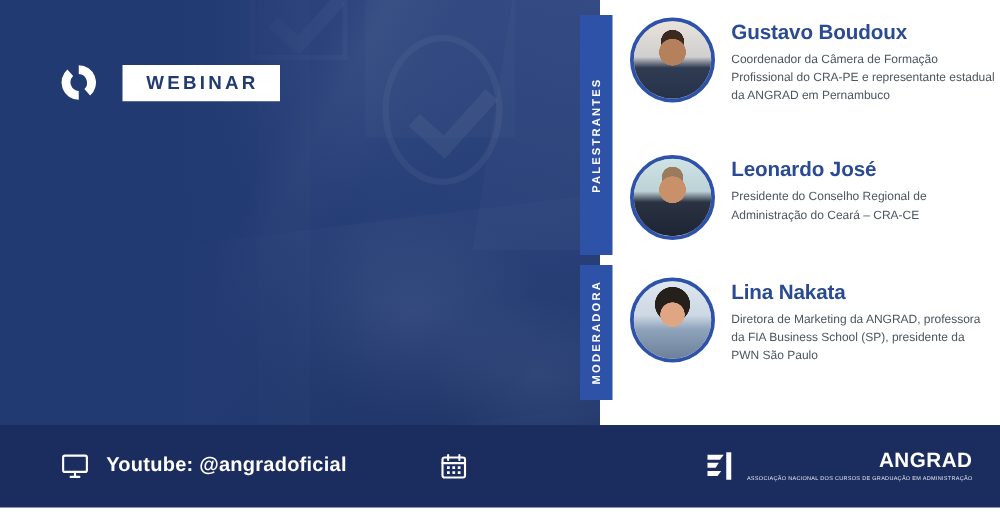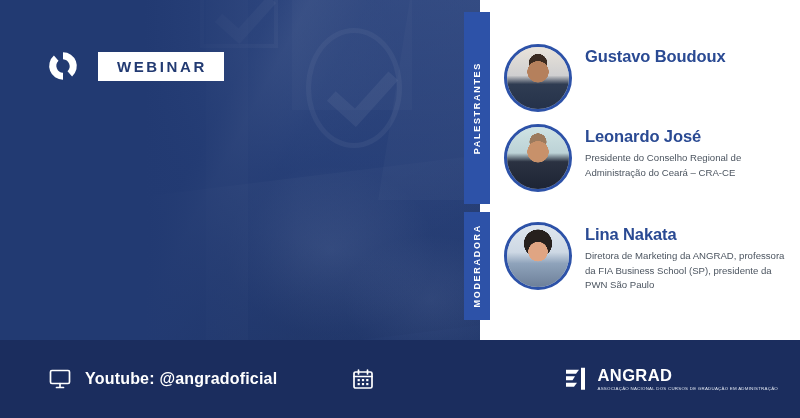--- a/index.html
+++ b/index.html
@@ -144,21 +144,21 @@
   
   .people { position: absolute; left: 490px; top: 0; width: 310px; height: 340px; }
   .person {
     position: absolute;
     left: 14px;
     display: flex;
     align-items: flex-start;
     gap: 13px;
     width: 292px;
   }
-  .person.p1 { top: 44px; }
+  .person.p1 { top: 14px; justify-content: flex-end; }
   .person.p2 { top: 124px; }
   .person.p3 { top: 222px; }
 
   .avatar {
     flex: 0 0 auto;
     width: 68px; height: 68px;
     border-radius: 50%;
     border: 3px solid #2d52a8;
     overflow: hidden;
     position: relative;
@@ -191,39 +191,39 @@
   .p-role {
     color: #4c5560;
     font-size: 9.6px;
     line-height: 1.52;
   }
 
   
   .footer {
     position: absolute;
     left: 0; top: 340px;
-    width: 800px; height: 78px;
+    width: 800px; height: 66px;
     background: #1b2d5e;
     display: flex;
     align-items: center;
   }
   .f-item { display: flex; align-items: center; gap: 13px; color: #ffffff; }
   .f-item.youtube { margin-left: 48px; }
   .f-item.date { margin-left: 74px; }
   .f-label { font-size: 16px; font-weight: bold; letter-spacing: 0.2px; }
   .f-icon { width: 24px; height: 24px; display: block; }
 
   .logo-wrap {
     position: absolute;
     right: 22px; top: 50%;
     transform: translateY(-50%);
     display: flex; align-items: center; gap: 7px;
   }
   .logo-mark { width: 26px; height: 24px; display: block; }
-  .logo-txt { color: #ffffff; }
+  .logo-txt { color: #ffffff; text-align: right; }
   .logo-name {
     font-size: 16.5px; font-weight: bold; letter-spacing: 0.4px; line-height: 1;
   }
   .logo-sub {
     font-size: 4.4px; letter-spacing: 0.25px; line-height: 1.35; margin-top: 2px;
     color: #dfe5f0;
   }
 </style>
 </head>
 <body>
@@ -257,20 +257,21 @@
   </div>
 
   <div class="people">
 
     <div class="person p1">
       <div class="avatar">
         <div class="av-inner av1"></div>
       </div>
       <div class="p-text">
         <div class="p-name">Gustavo Boudoux</div>
+        <div class="p-role">Coordenador da Câmera de Formação Profissional do CRA-PE e representante estadual da ANGRAD em Pernambuco</div>
       </div>
     </div>
 
     <div class="person p2">
       <div class="avatar">
         <div class="av-inner av2"></div>
       </div>
       <div class="p-text">
         <div class="p-name">Leonardo José</div>
         <div class="p-role">Presidente do Conselho Regional de Administração do Ceará – CRA-CE</div>

